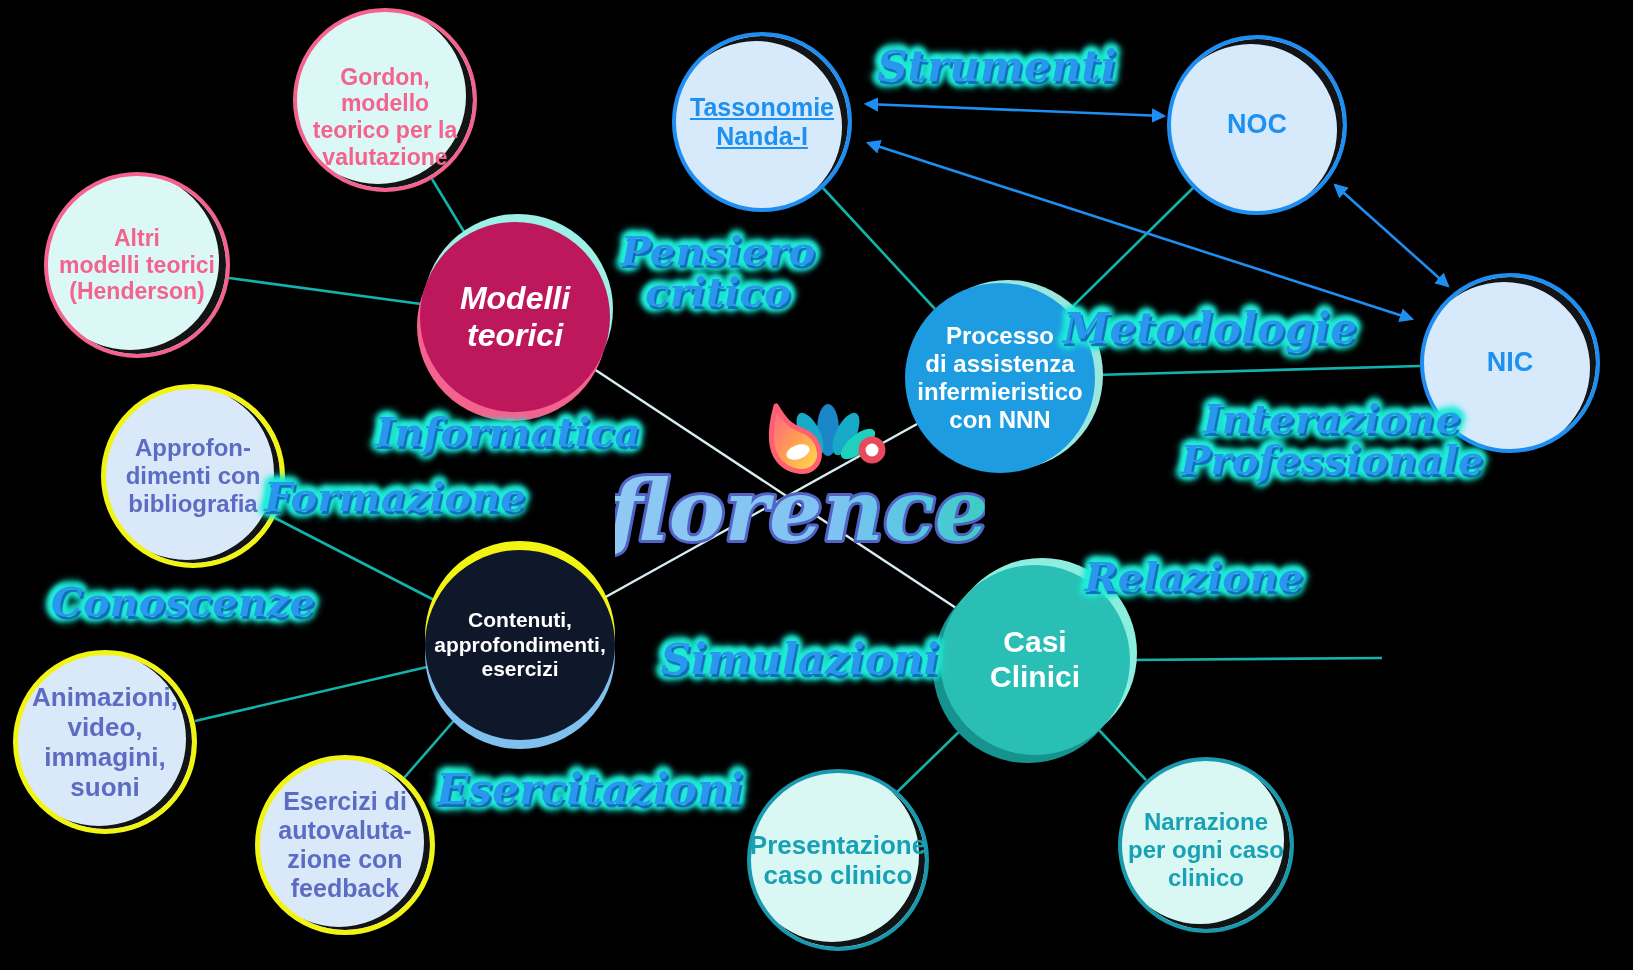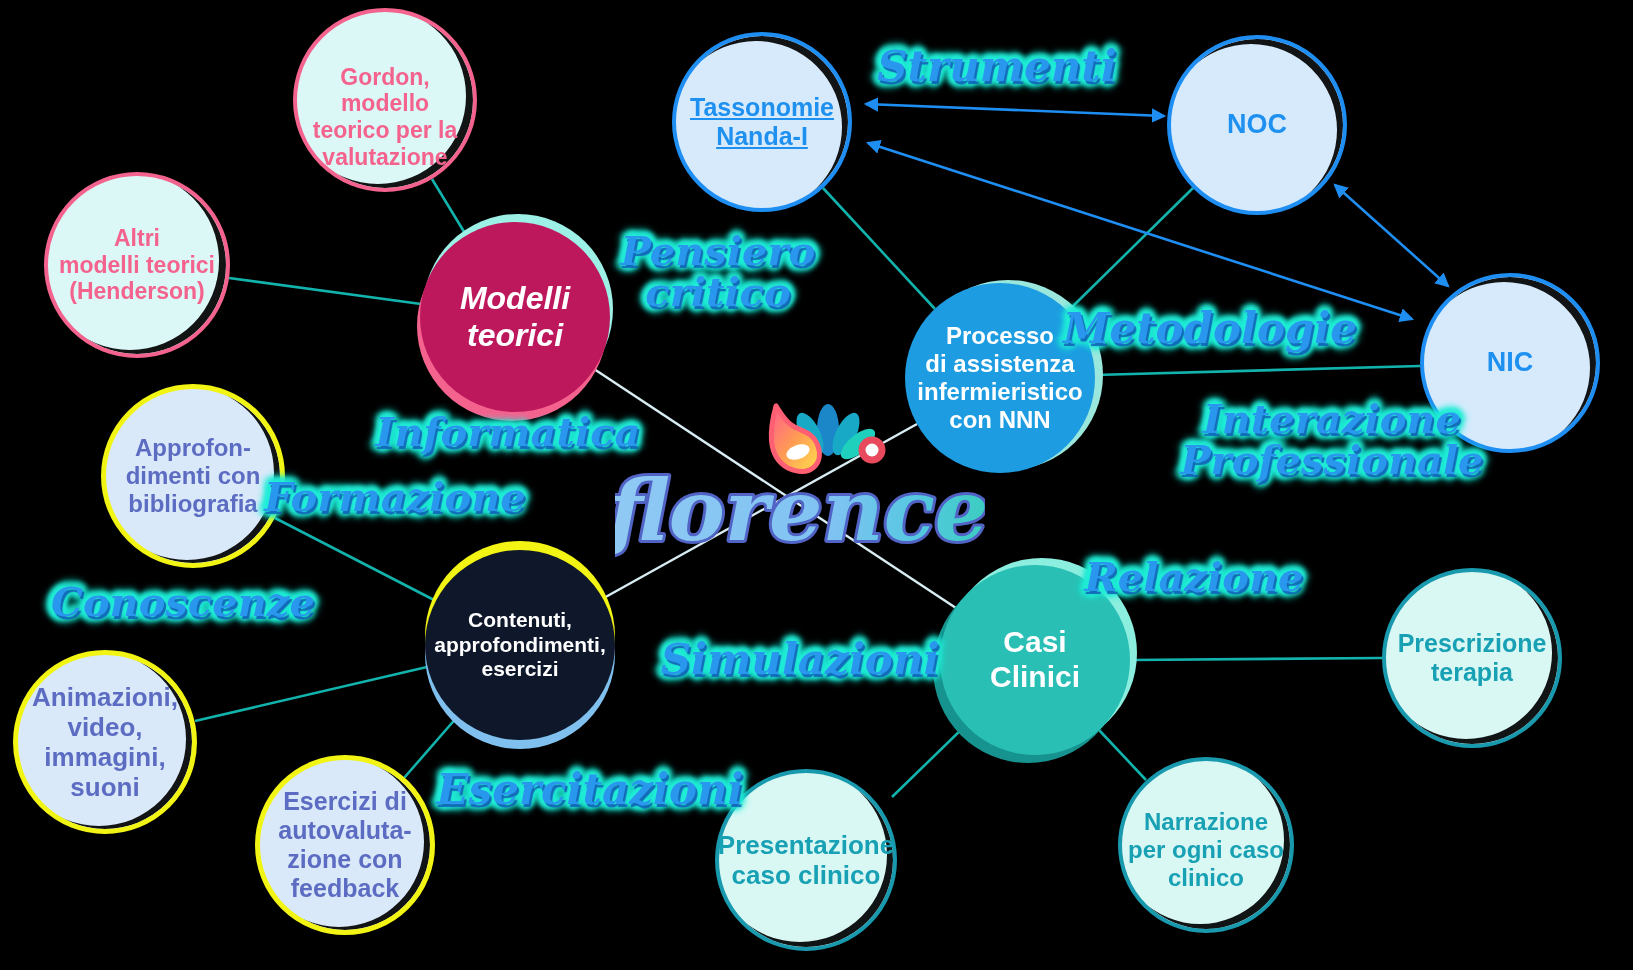--- a/index.html
+++ b/index.html
@@ -174,32 +174,28 @@
       <div class="node yellow-outline" style="left: 255px; top: 755px; height: 180px; width: 180px;">
         <span class="node-label" style="font-size: 25px;">Esercizi di
 autovaluta-
 zione con
 feedback</span>
       </div>
       <div class="node teal-solid" style="left: 940px; top: 565px; height: 190px; width: 190px;">
         <span class="node-label" style="font-size: 30px;">Casi
 Clinici</span>
       </div>
-      <div class="node teal-outline" style="left: 715px; top: 769px; height: 182px; width: 182px;">
+      <div class="node teal-outline" style="left: 747px; top: 769px; height: 182px; width: 182px;">
         <span class="node-label" style="font-size: 26px;">Presentazione
 caso clinico</span>
       </div>
       <div class="node teal-outline" style="left: 1118px; top: 757px; height: 176px; width: 176px;">
         <span class="node-label" style="font-size: 24px; margin-top: 10px;">Narrazione
 per ogni caso
 clinico</span>
-      </div>
-      <div class="node teal-outline" style="left: 1382px; top: 568px; height: 180px; width: 180px;">
-        <span class="node-label" style="font-size: 25px;">Prescrizione
-terapia</span>
       </div>
       <div class="glow-label" style="left: 997px; top: 67px; font-size: 42px;">Strumenti</div>
       <div class="glow-label" style="left: 718px; top: 272px; font-size: 40px;">Pensiero
 critico</div>
       <div class="glow-label" style="left: 1210px; top: 329px; font-size: 42px;">Metodologie</div>
       <div class="glow-label" style="left: 1332px; top: 440px; font-size: 40px;">Interazione
 Professionale</div>
       <div class="glow-label" style="left: 508px; top: 432px; font-size: 40px;">Informatica</div>
       <div class="glow-label" style="left: 395px; top: 497px; font-size: 40px;">Formazione</div>
       <div class="glow-label" style="left: 183px; top: 602px; font-size: 40px;">Conoscenze</div>

